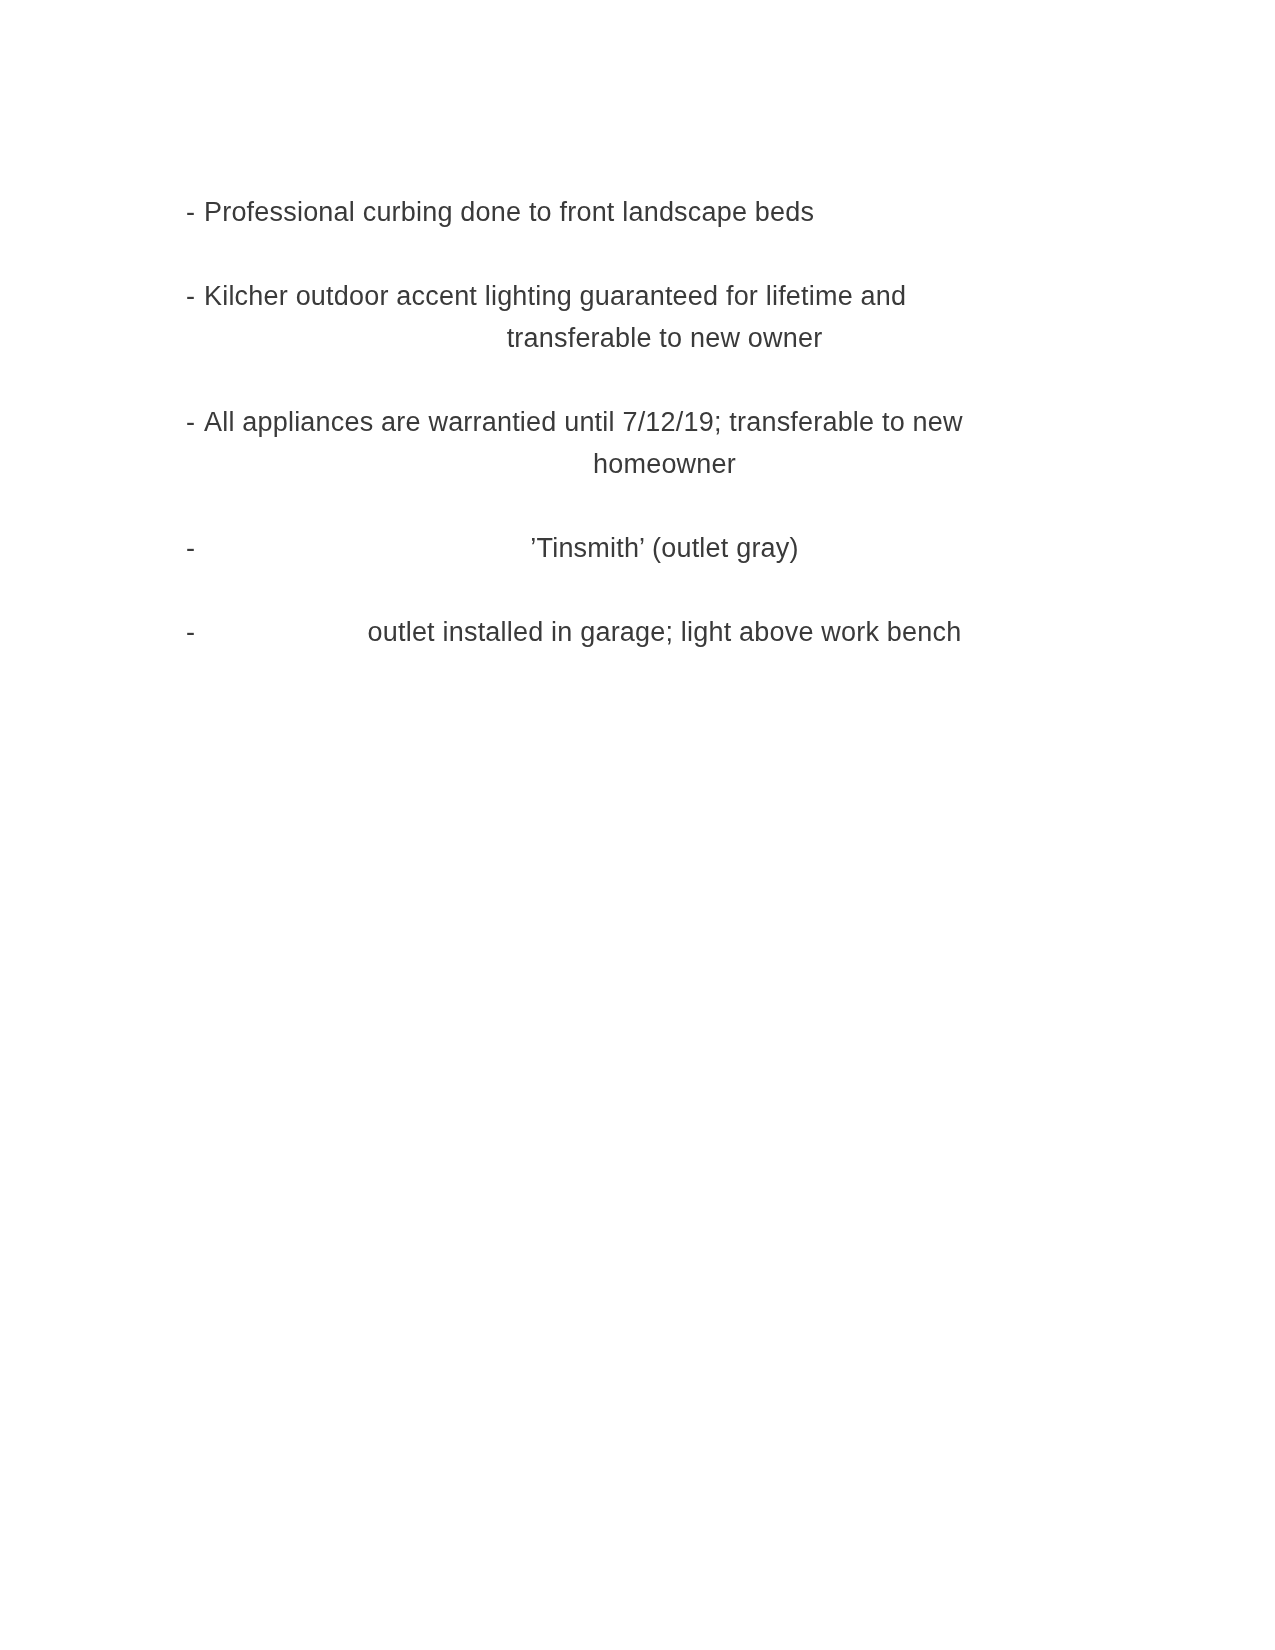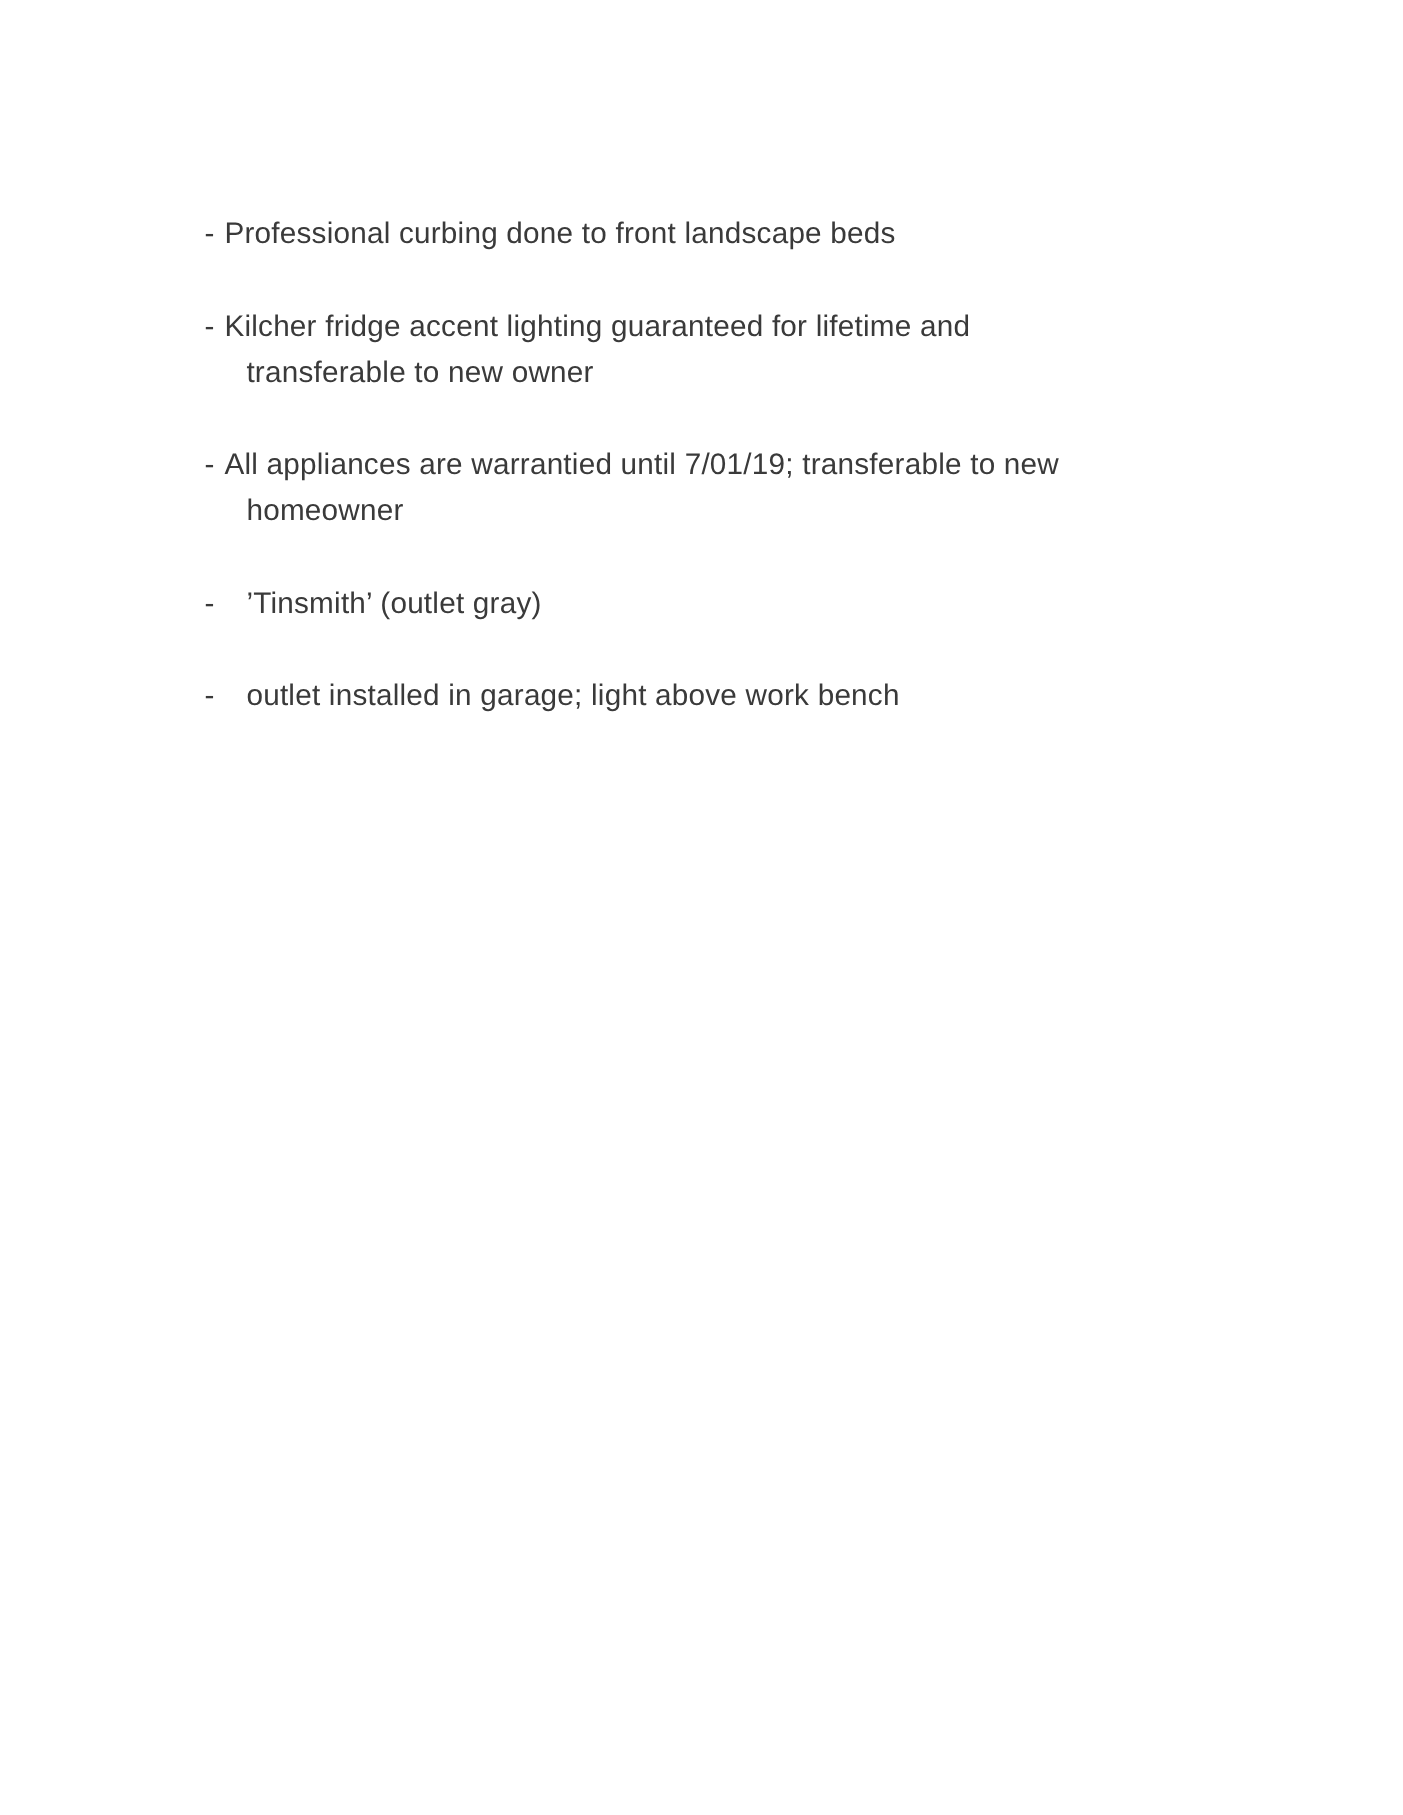--- a/index.html
+++ b/index.html
@@ -33,41 +33,42 @@
   .bullet-dash {
     position: absolute;
     left: 0;
     top: 0;
   }
   .bullet-line {
     white-space: nowrap;
   }
   .bullet-line.cont {
     margin-left: 20px; 
+    text-align: center;
   }
 </style>
 </head>
 <body>
 
 <div class="page">
 
   <div class="bullet-item">
     <span class="bullet-dash">-</span>
     <div class="bullet-line">Professional curbing done to front landscape beds</div>
   </div>
 
   <div class="bullet-item">
     <span class="bullet-dash">-</span>
-    <div class="bullet-line">Kilcher fridge accent lighting guaranteed for lifetime and</div>
+    <div class="bullet-line">Kilcher outdoor accent lighting guaranteed for lifetime and</div>
     <div class="bullet-line cont">transferable to new owner</div>
   </div>
 
   <div class="bullet-item">
     <span class="bullet-dash">-</span>
-    <div class="bullet-line">All appliances are warrantied until 7/01/19; transferable to new</div>
+    <div class="bullet-line">All appliances are warrantied until 7/12/19; transferable to new</div>
     <div class="bullet-line cont">homeowner</div>
   </div>
 
   <div class="bullet-item">
     <span class="bullet-dash">-</span>
     <div class="bullet-line cont">’Tinsmith’ (outlet gray)</div>
   </div>
 
   <div class="bullet-item">
     <span class="bullet-dash">-</span>

